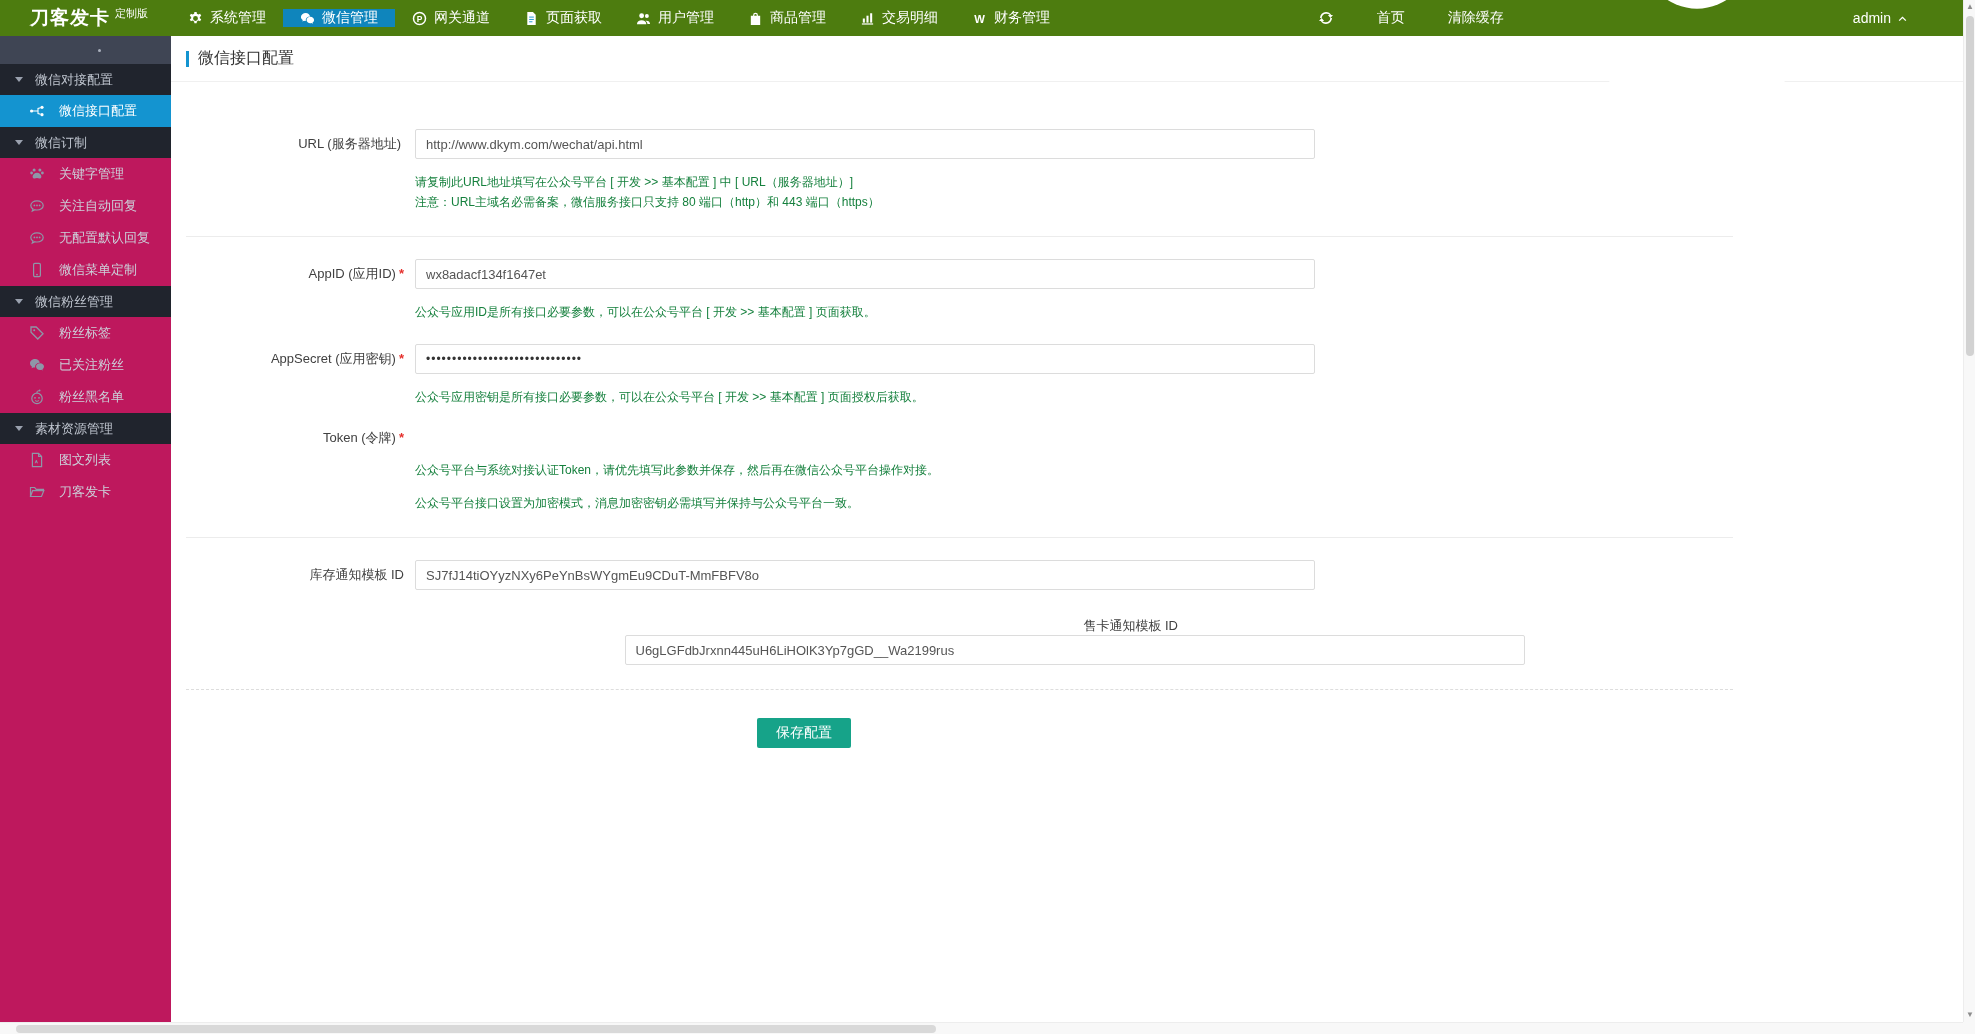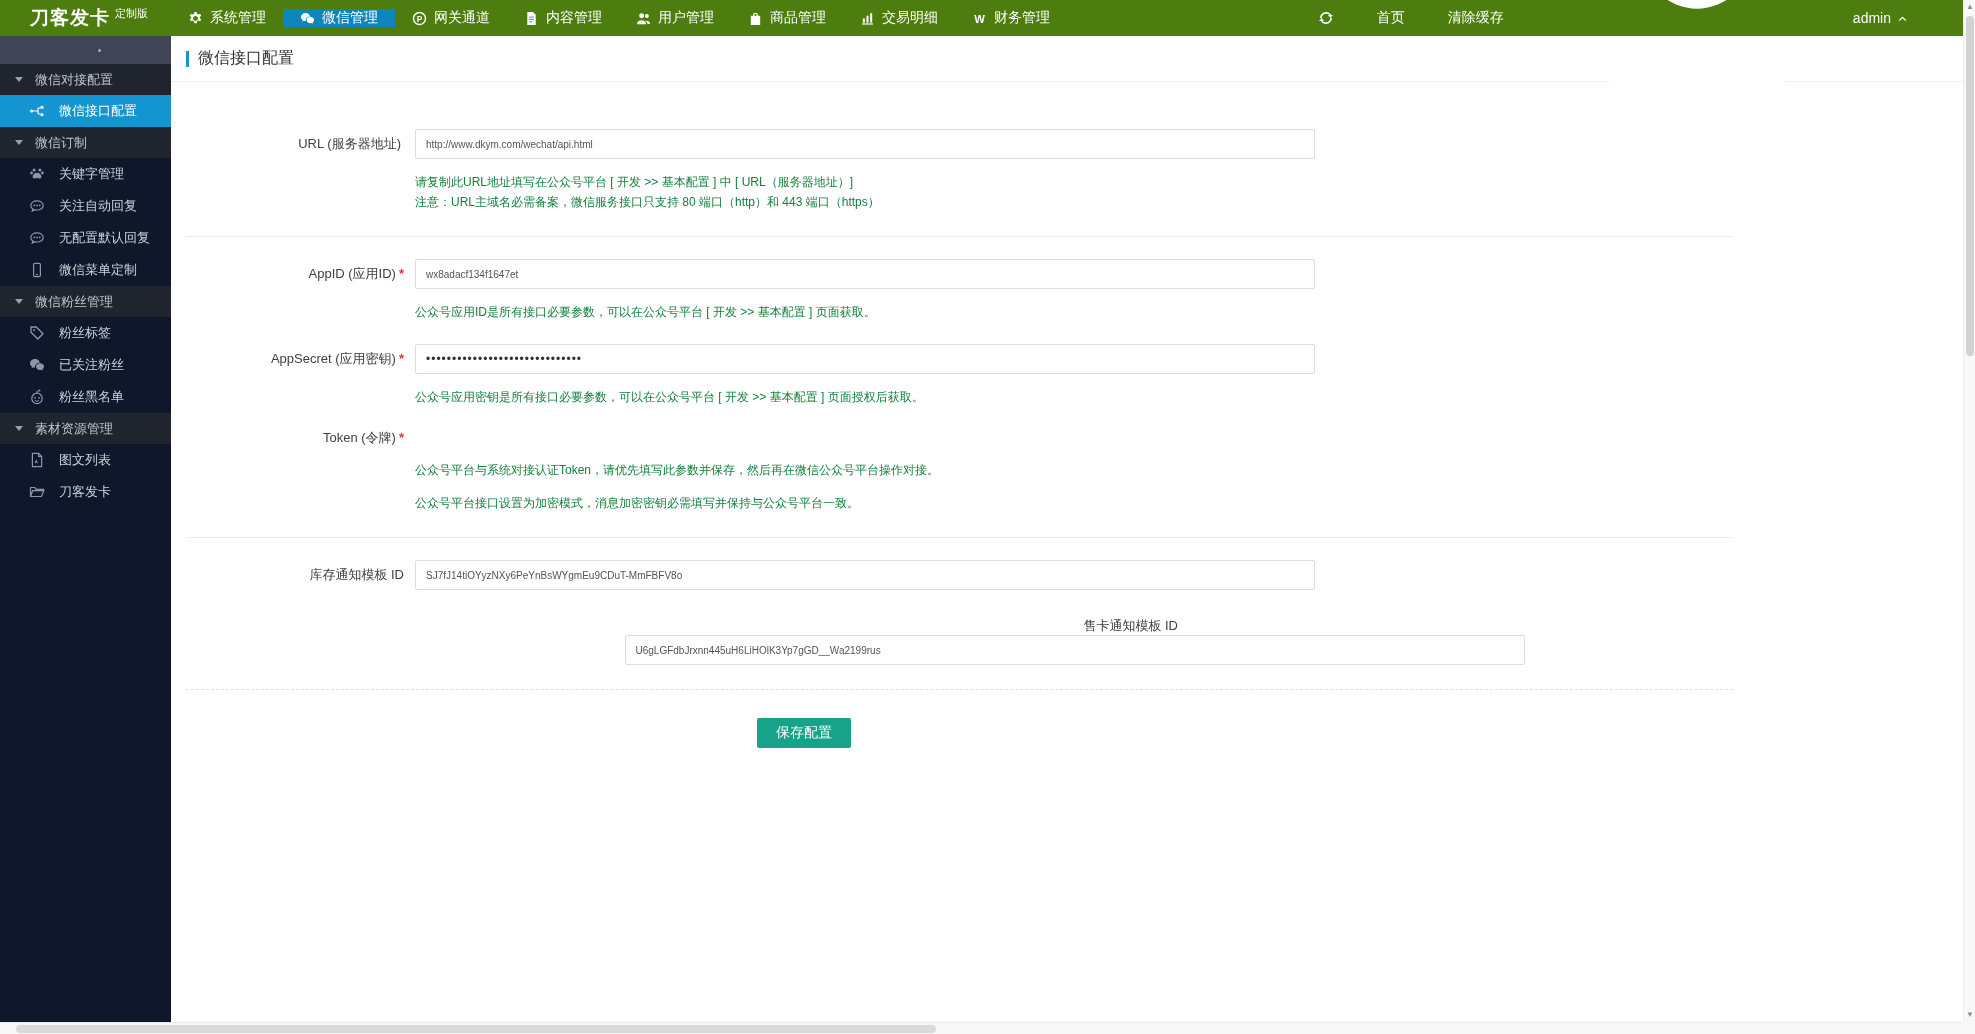--- a/index.html
+++ b/index.html
@@ -17,21 +17,21 @@
     cursor:pointer; white-space:nowrap; }
   .topnav-item.active { background:#0f85bc; }
   .topnav-item .ticon { width:15px; height:15px; margin-right:7px; display:inline-block; }
   .topbar-right { margin-left:auto; display:flex; align-items:center; gap:43px;
     padding-right:55px; font-size:14px; }
   .tb-link { cursor:pointer; display:flex; align-items:center; gap:6px; }
   .ticon svg { display:block; width:100%; height:100%; }
 
   
   .sidebar { position:absolute; left:0; top:36px; width:198px; height:986px;
-    background:#0f172a; color:#ccd1da; font-size:13px; }
+    background:#be185d; color:#ccd1da; font-size:13px; }
   .side-dots { height:28px; background:#3f4554; display:flex; align-items:center;
     justify-content:center; cursor:pointer; }
   .side-dots span { display:block; width:3px; height:3px; border-radius:50%;
     background:#aab0bd; margin:1.5px 0; }
   .side-dots .col { display:flex; flex-direction:column; }
   .side-section-title { height:31px; background:#20242d; display:flex; align-items:center;
     padding-left:15px; color:#bfc5cf; cursor:pointer; }
   .caret-down { width:0; height:0; border-left:4px solid transparent;
     border-right:4px solid transparent; border-top:5px solid #9aa1ae; margin-right:12px; }
   .side-item { height:32px; display:flex; align-items:center; padding-left:29px;
@@ -48,21 +48,21 @@
     border-bottom:1px solid #f0f0f0; }
   .title-bar { width:3px; height:16px; background:#1494d0; margin-right:9px; }
   .page-title { font-size:16px; color:#333; }
 
   .form { padding:25px 0 0 15px; }
   .form-row { display:flex; align-items:center; margin-top:22px; }
   .f-label { width:229px; text-align:right; padding-right:11px; font-size:13px;
     color:#404040; white-space:nowrap; }
   .req { color:#e5302c; margin-left:3px; font-weight:bold; }
   .f-input { width:900px; height:30px; border:1px solid #dcdcdc; border-radius:2px;
-    padding:0 10px; font-size:10px; color:#555; outline:none;
+    padding:0 10px; font-size:13px; color:#555; outline:none;
     font-family:"Liberation Sans","DejaVu Sans",sans-serif; }
   .f-input.pw { letter-spacing:1px; font-size:12px; color:#333; }
   .help { margin-left:229px; margin-top:13px; font-size:12px; color:#15803d;
     line-height:20px; }
   .hr { height:1px; background:#ececec; margin:24px 230px 0 0; }
   .hr.dashed { background:none; border-top:1px dashed #ddd; }
   .save-row { margin-top:28px; padding-left:571px; }
   .save-btn { background:#16a389; color:#fff; border:none; border-radius:2px;
     height:30px; padding:0 19px; font-size:14px; cursor:pointer;
     font-family:"Liberation Sans","DejaVu Sans",sans-serif; }
@@ -122,21 +122,21 @@
       <span class="ticon">
           <svg viewBox="0 0 16 16" fill="currentColor">
             <path d="M3.5 1h6l3 3v11h-9z"></path>
             <g stroke="#1494d0" stroke-width="1">
               <line x1="5.5" y1="6.5" x2="10.5" y2="6.5"></line>
               <line x1="5.5" y1="9" x2="10.5" y2="9"></line>
               <line x1="5.5" y1="11.5" x2="9" y2="11.5"></line>
             </g>
           </svg>
         </span>
-      <span>内容管理</span>
+      <span>页面获取</span>
     </div>
     <div class="topnav-item">
       <span class="ticon">
           <svg viewBox="0 0 16 16" fill="currentColor">
             <circle cx="6" cy="5" r="2.6"></circle>
             <path d="M1 14c0-2.6 2.2-4.1 5-4.1s5 1.5 5 4.1z"></path>
             <circle cx="11.6" cy="5.4" r="2.1"></circle>
             <path d="M12.2 13.9h2.8c0-2.2-1.7-3.5-3.9-3.5-.3 0-.7 0-1 .1 1.3.8 2.1 2 2.1 3.4z"></path>
           </svg>
         </span>

